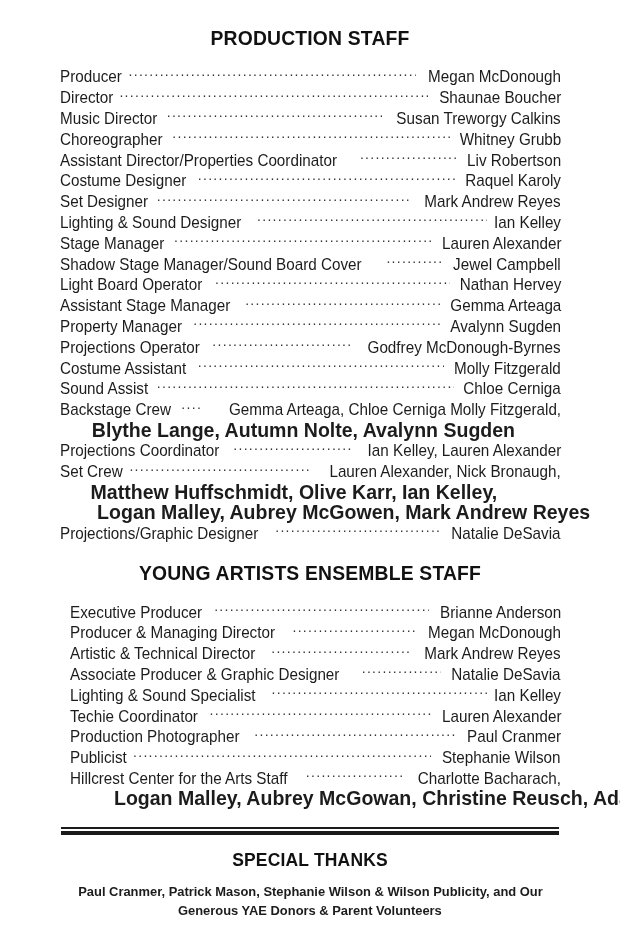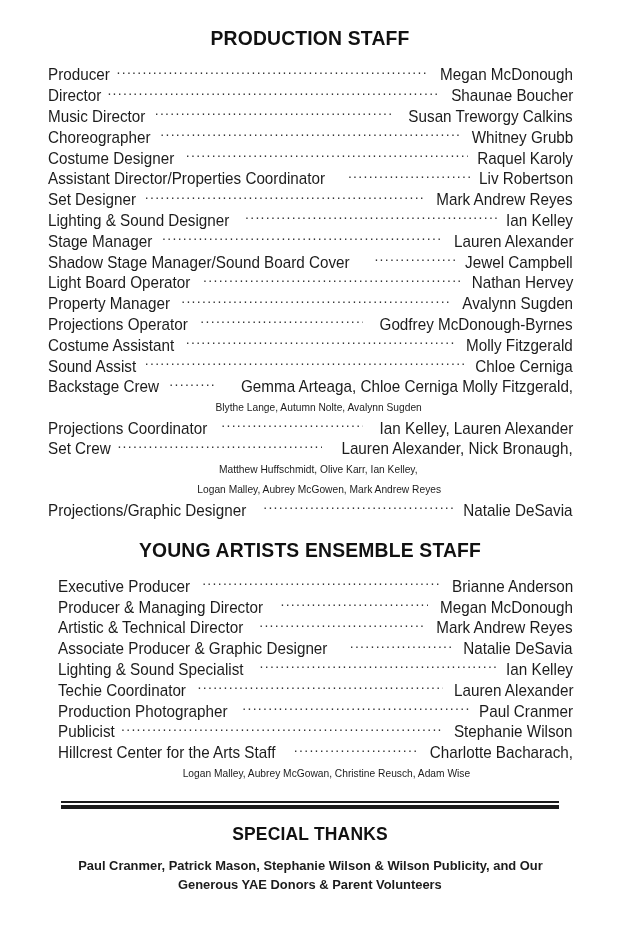--- a/index.html
+++ b/index.html
@@ -32,21 +32,21 @@
     font-stretch: condensed;
     transform: scaleX(0.92);
     transform-origin: center center;
   }
   #heading-production { margin: 26px 0 14px 0; }
   #heading-yae        { margin: 18px 0 13px 0; }
   #heading-thanks     { margin: 14px 0 11px 0; font-size: 19px; }
 
   
   .credit-list {
-    margin: 4px;
+    margin: 16px;
     padding: 0;
     list-style: none;
   }
   .credits-production { padding: 0 43px 0 44px; }
   .credits-yae        { padding: 0 43px 0 54px; }
 
   .credit-row {
     display: flex;
     align-items: baseline;
     width: 100%;
@@ -79,25 +79,26 @@
     white-space: nowrap;
   }
   .credit-name {
     flex: 0 0 auto;
     transform: scaleX(0.93);
     transform-origin: right center;
   }
 
   
   .credit-cont {
-    text-align: center;
-    font-size: 11px;
+    text-align: left;
+    font-size: 21px;
     line-height: 20.4px;
     white-space: nowrap;
     color: #1c1c1c;
+    font-weight: bold;
   }
   .credit-cont > span {
     display: inline-block;
     transform: scaleX(0.93);
     transform-origin: right center;
   }
 
   
   .divider-wrap {
     margin: 18px auto 0 auto;
@@ -166,34 +167,34 @@
       </li>
       <li>
         <div class="credit-row">
           <span class="credit-role">Choreographer</span>
           <span class="credit-leader"></span>
           <span class="credit-name">Whitney Grubb</span>
         </div>
       </li>
       <li>
         <div class="credit-row">
+          <span class="credit-role">Assistant Director/Properties Coordinator</span>
+          <span class="credit-leader"></span>
+          <span class="credit-name">Liv Robertson</span>
+        </div>
+      </li>
+      <li>
+        <div class="credit-row">
           <span class="credit-role">Costume Designer</span>
           <span class="credit-leader"></span>
           <span class="credit-name">Raquel Karoly</span>
         </div>
       </li>
       <li>
         <div class="credit-row">
-          <span class="credit-role">Assistant Director/Properties Coordinator</span>
-          <span class="credit-leader"></span>
-          <span class="credit-name">Liv Robertson</span>
-        </div>
-      </li>
-      <li>
-        <div class="credit-row">
           <span class="credit-role">Set Designer</span>
           <span class="credit-leader"></span>
           <span class="credit-name">Mark Andrew Reyes</span>
         </div>
       </li>
       <li>
         <div class="credit-row">
           <span class="credit-role">Lighting &amp; Sound Designer</span>
           <span class="credit-leader"></span>
           <span class="credit-name">Ian Kelley</span>
@@ -211,20 +212,27 @@
           <span class="credit-role">Shadow Stage Manager/Sound Board Cover</span>
           <span class="credit-leader"></span>
           <span class="credit-name">Jewel Campbell</span>
         </div>
       </li>
       <li>
         <div class="credit-row">
           <span class="credit-role">Light Board Operator</span>
           <span class="credit-leader"></span>
           <span class="credit-name">Nathan Hervey</span>
+        </div>
+      </li>
+      <li>
+        <div class="credit-row">
+          <span class="credit-role">Assistant Stage Manager</span>
+          <span class="credit-leader"></span>
+          <span class="credit-name">Gemma Arteaga</span>
         </div>
       </li>
       <li>
         <div class="credit-row">
           <span class="credit-role">Property Manager</span>
           <span class="credit-leader"></span>
           <span class="credit-name">Avalynn Sugden</span>
         </div>
       </li>
       <li>

